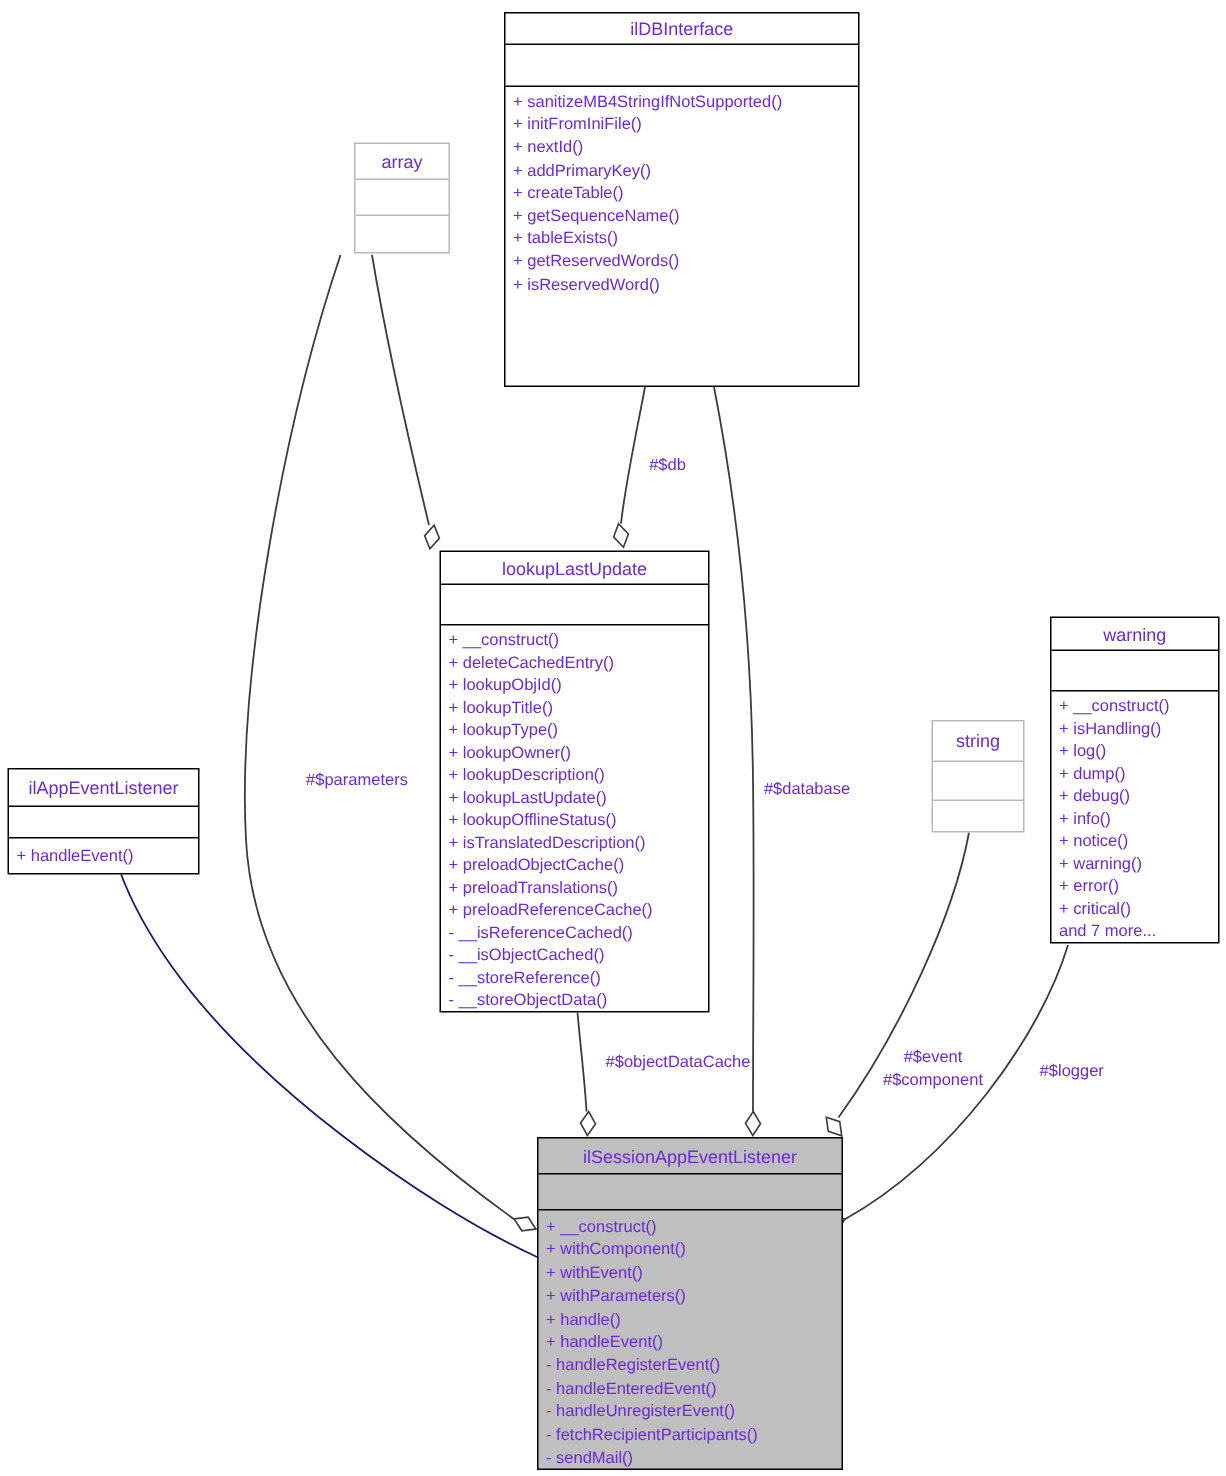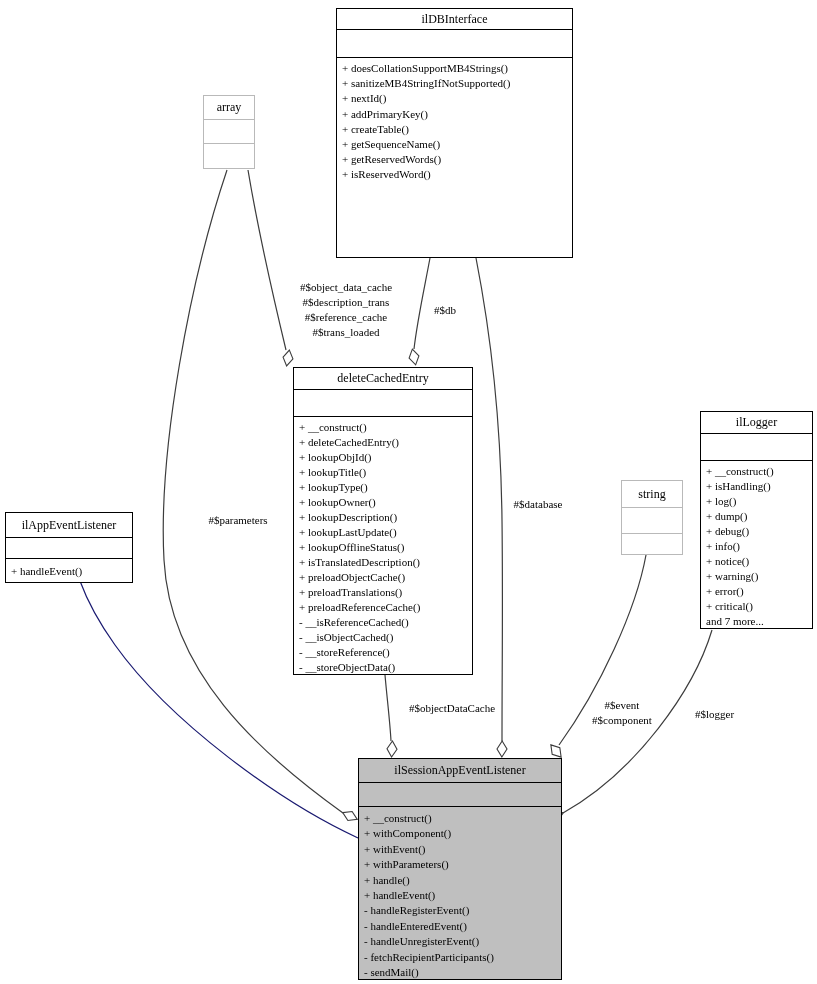--- a/index.html
+++ b/index.html
@@ -1,17 +1,17 @@
 <!DOCTYPE html>
 <html><head>
 <meta charset="utf-8">
 <style>
   html,body{margin:0;padding:0;background:#ffffff;}
   #canvas{position:relative;width:817px;height:984px;background:#ffffff;
-          font-family:Liberation Serif, serif;color:#000000;overflow:hidden;}
+          font-family:Liberation Sans, sans-serif;color:#6d28d9;overflow:hidden;}
   #edges{position:absolute;left:0;top:0;pointer-events:none;}
   .uml-box{position:absolute;background:#ffffff;border:1px solid #000;box-sizing:border-box;font-size:11px;}
   .uml-box.gray{background:#bfbfbf;}
   .uml-box.typebox{border:1px solid #b9b9b9;}
   .uml-title{border-bottom:1px solid #000;display:flex;align-items:center;justify-content:center;
              font-size:12px;box-sizing:border-box;}
   .typebox .uml-title{border-bottom:1px solid #b9b9b9;}
   .uml-attrs{border-bottom:1px solid #000;box-sizing:border-box;}
   .typebox .uml-attrs{border-bottom:1px solid #b9b9b9;}
   .uml-methods{padding:3px 4px 0 5px;box-sizing:border-box;white-space:nowrap;}
@@ -44,39 +44,40 @@
     <g stroke="#191970" stroke-width="1.2" fill="none">
       <path d="M358,838 C280,802 170,722 115,645 C100,624 87,600 80,581"></path>
     </g>
     <polygon points="75,558 67,581 85,577" fill="#ffffff" stroke="#191970" stroke-width="1.2"></polygon>
   </svg>
 
   <div class="uml-box" style="left:336px;top:8px;width:237px;height:250px;">
     <div class="uml-title" style="height:21px;">ilDBInterface</div>
     <div class="uml-attrs" style="height:28px;"></div>
     <div class="uml-methods" style="line-height:15.2px;">
-        <div>+ doesCollationSupportMB4Strings()</div>
         <div>+ sanitizeMB4StringIfNotSupported()</div>
+        <div>+ initFromIniFile()</div>
         <div>+ nextId()</div>
         <div>+ addPrimaryKey()</div>
         <div>+ createTable()</div>
         <div>+ getSequenceName()</div>
+        <div>+ tableExists()</div>
         <div>+ getReservedWords()</div>
         <div>+ isReservedWord()</div>
       </div>
   </div>
 
-  <div class="uml-box typebox" style="left:203px;top:95px;width:52px;height:74px;">
+  <div class="uml-box typebox" style="left:236px;top:95px;width:64px;height:74px;">
     <div class="uml-title" style="height:24px;">array</div>
     <div class="uml-attrs" style="height:24px;"></div>
     <div></div>
   </div>
 
   <div class="uml-box" style="left:293px;top:367px;width:180px;height:308px;">
-    <div class="uml-title" style="height:22px;">deleteCachedEntry</div>
+    <div class="uml-title" style="height:22px;">lookupLastUpdate</div>
     <div class="uml-attrs" style="height:27px;"></div>
     <div class="uml-methods" style="line-height:15px;">
         <div>+ __construct()</div>
         <div>+ deleteCachedEntry()</div>
         <div>+ lookupObjId()</div>
         <div>+ lookupTitle()</div>
         <div>+ lookupType()</div>
         <div>+ lookupOwner()</div>
         <div>+ lookupDescription()</div>
         <div>+ lookupLastUpdate()</div>
@@ -100,21 +101,21 @@
       </div>
   </div>
 
   <div class="uml-box typebox" style="left:621px;top:480px;width:62px;height:75px;">
     <div class="uml-title" style="height:27px;">string</div>
     <div class="uml-attrs" style="height:26px;"></div>
     <div></div>
   </div>
 
   <div class="uml-box" style="left:700px;top:411px;width:113px;height:218px;">
-    <div class="uml-title" style="height:22px;">ilLogger</div>
+    <div class="uml-title" style="height:22px;">warning</div>
     <div class="uml-attrs" style="height:27px;"></div>
     <div class="uml-methods" style="line-height:15px;">
         <div>+ __construct()</div>
         <div>+ isHandling()</div>
         <div>+ log()</div>
         <div>+ dump()</div>
         <div>+ debug()</div>
         <div>+ info()</div>
         <div>+ notice()</div>
         <div>+ warning()</div>
@@ -135,25 +136,21 @@
         <div>+ handle()</div>
         <div>+ handleEvent()</div>
         <div>- handleRegisterEvent()</div>
         <div>- handleEnteredEvent()</div>
         <div>- handleUnregisterEvent()</div>
         <div>- fetchRecipientParticipants()</div>
         <div>- sendMail()</div>
       </div>
   </div>
 
-  <div class="edge-label" style="left:261px;top:280px;width:170px;">#$object_data_cache
-#$description_trans
-#$reference_cache
-#$trans_loaded</div>
   <div class="edge-label" style="left:424px;top:303px;width:42px;">#$db</div>
   <div class="edge-label" style="left:195px;top:513px;width:86px;">#$parameters</div>
-  <div class="edge-label" style="left:499px;top:497px;width:78px;">#$database</div>
+  <div class="edge-label" style="left:499px;top:519px;width:78px;">#$database</div>
   <div class="edge-label" style="left:389px;top:701px;width:126px;">#$objectDataCache</div>
   <div class="edge-label" style="left:576px;top:698px;width:92px;">#$event
 #$component</div>
   <div class="edge-label" style="left:687px;top:707px;width:55px;">#$logger</div>
 
 </div>
 
 </body></html>

